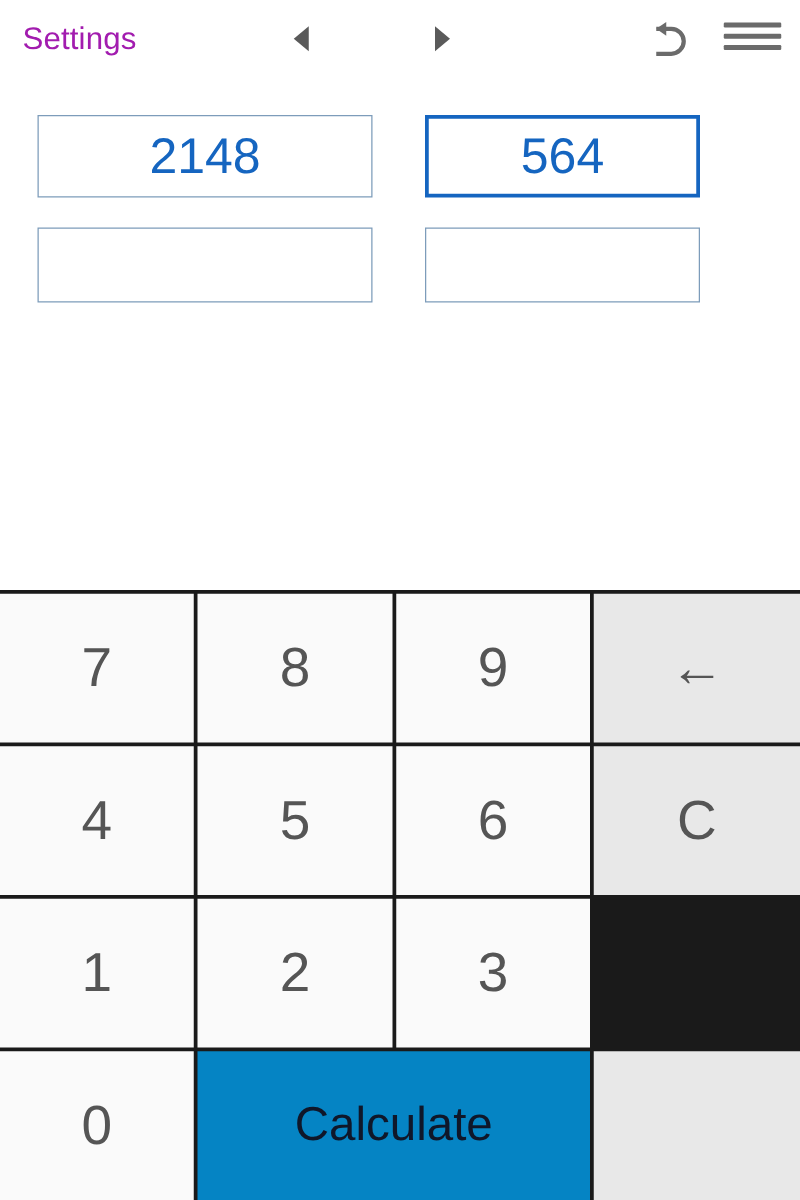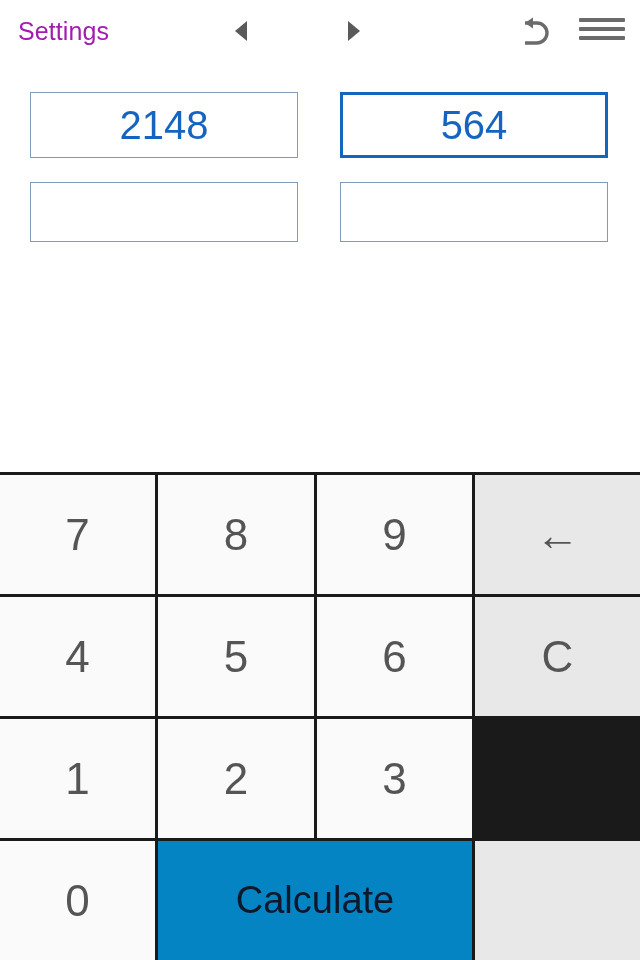--- a/index.html
+++ b/index.html
@@ -109,21 +109,21 @@
   }
   .field.normal {
     border: 1px solid #7d9cba;
   }
   .field.focused {
     border: 3px solid #1565c0;
   }
   .field.r1 { top: 0; height: 66px; }
   .field.r2 { top: 90px; height: 60px; }
   .field.c1 { left: 30px; width: 268px; }
-  .field.c2 { left: 340px; width: 268px; }
+  .field.c2 { left: 340px; width: 220px; }
 
   
   .keypad {
     position: absolute;
     left: 0;
     top: 472px;
     width: 640px;
     height: 488px;
     background: #1a1a1a;
     border-top: 3px solid #1a1a1a;

